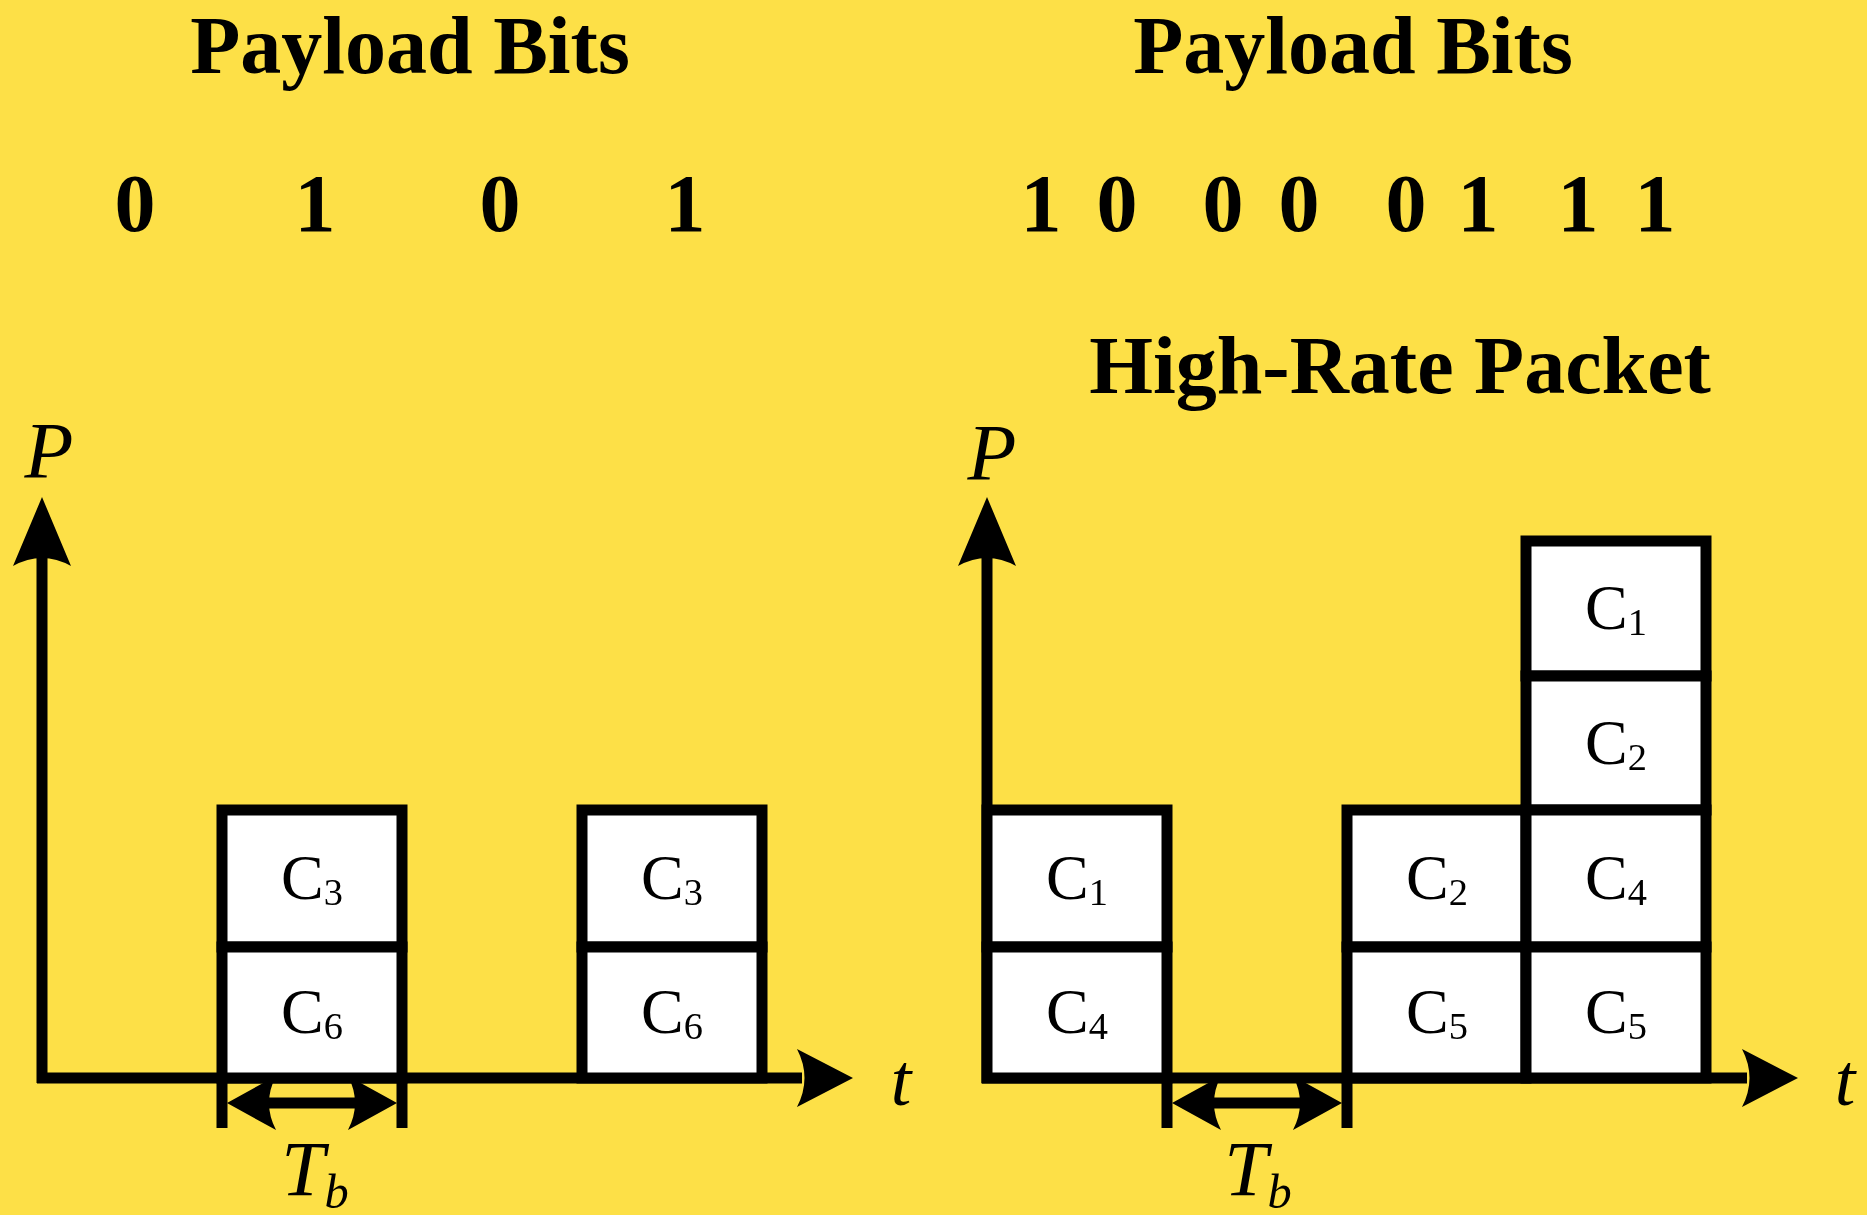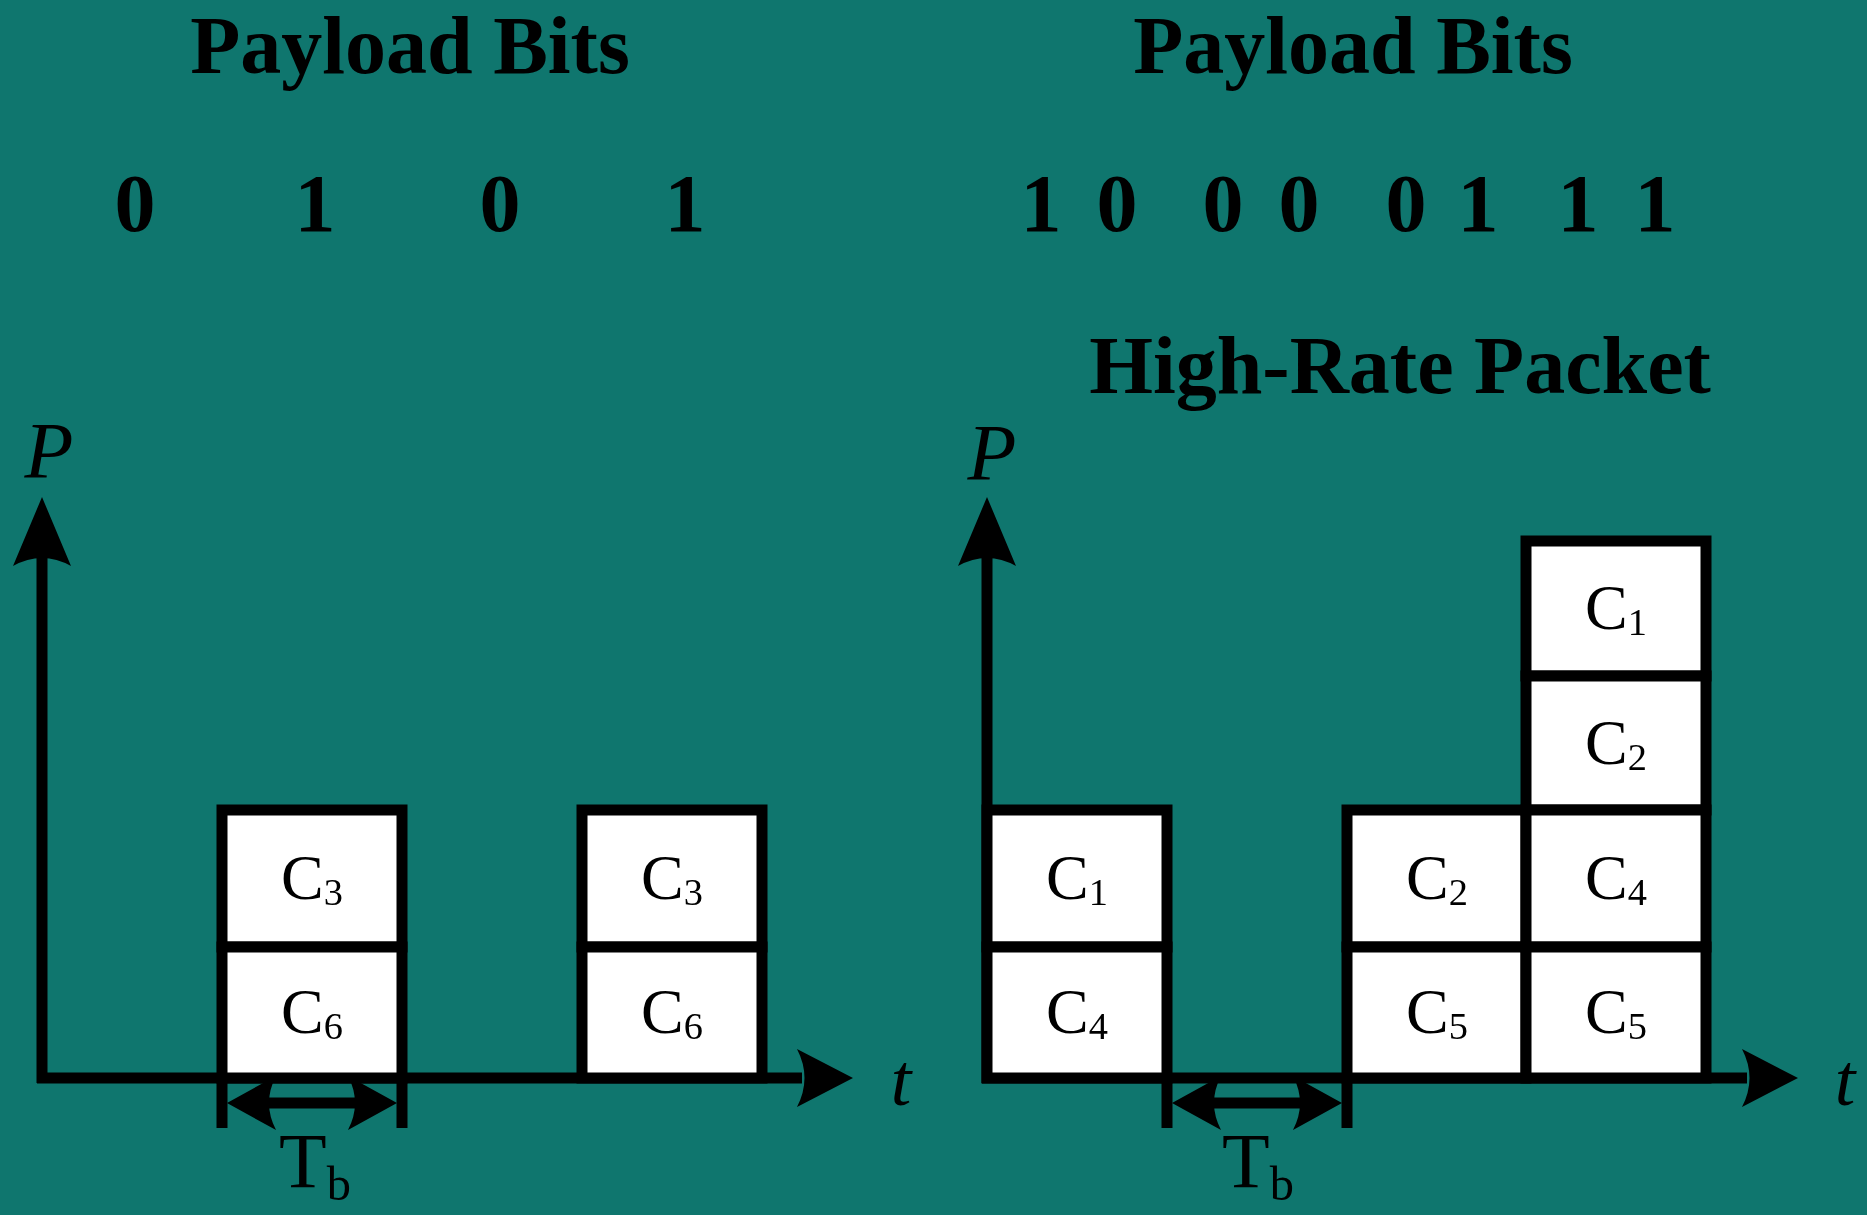--- a/index.html
+++ b/index.html
@@ -1,41 +1,41 @@
 <!DOCTYPE html>
 <html><head>
 <meta charset="utf-8">
 <style>
   html, body { margin: 0; padding: 0; background: #ffffff; }
   .canvas {
     position: relative;
     width: 1867px;
     height: 1215px;
-    background: #0f766e;
+    background: #fde047;
     overflow: hidden;
     font-family: "Liberation Serif", "DejaVu Serif", serif;
   }
   .art {
     position: absolute;
     left: 0; top: 0;
     width: 1867px; height: 1215px;
   }
   .txt {
     position: absolute;
     transform: translate(-50%, -50%);
     white-space: nowrap;
     color: #000000;
     line-height: 1;
   }
   .heading { font-weight: bold; font-size: 82px; }
   .bit     { font-weight: bold; font-size: 82px; }
   .clabel  { font-size: 64px; }
   .plabel  { font-style: italic; font-size: 80px; }
   .tlabel  { font-style: italic; font-size: 74px; }
-  .tb      { font-size: 78px; }
+  .tb      { font-style: italic; font-size: 78px; margin-top: 8px; }
   .sub     { font-size: 0.6em; vertical-align: -0.15em; }
   .tbsub   { font-size: 0.62em; vertical-align: -0.28em; }
 </style>
 </head>
 <body>
 
 <div class="canvas">
 
   <svg class="art" viewBox="0 0 1867 1215">
 

